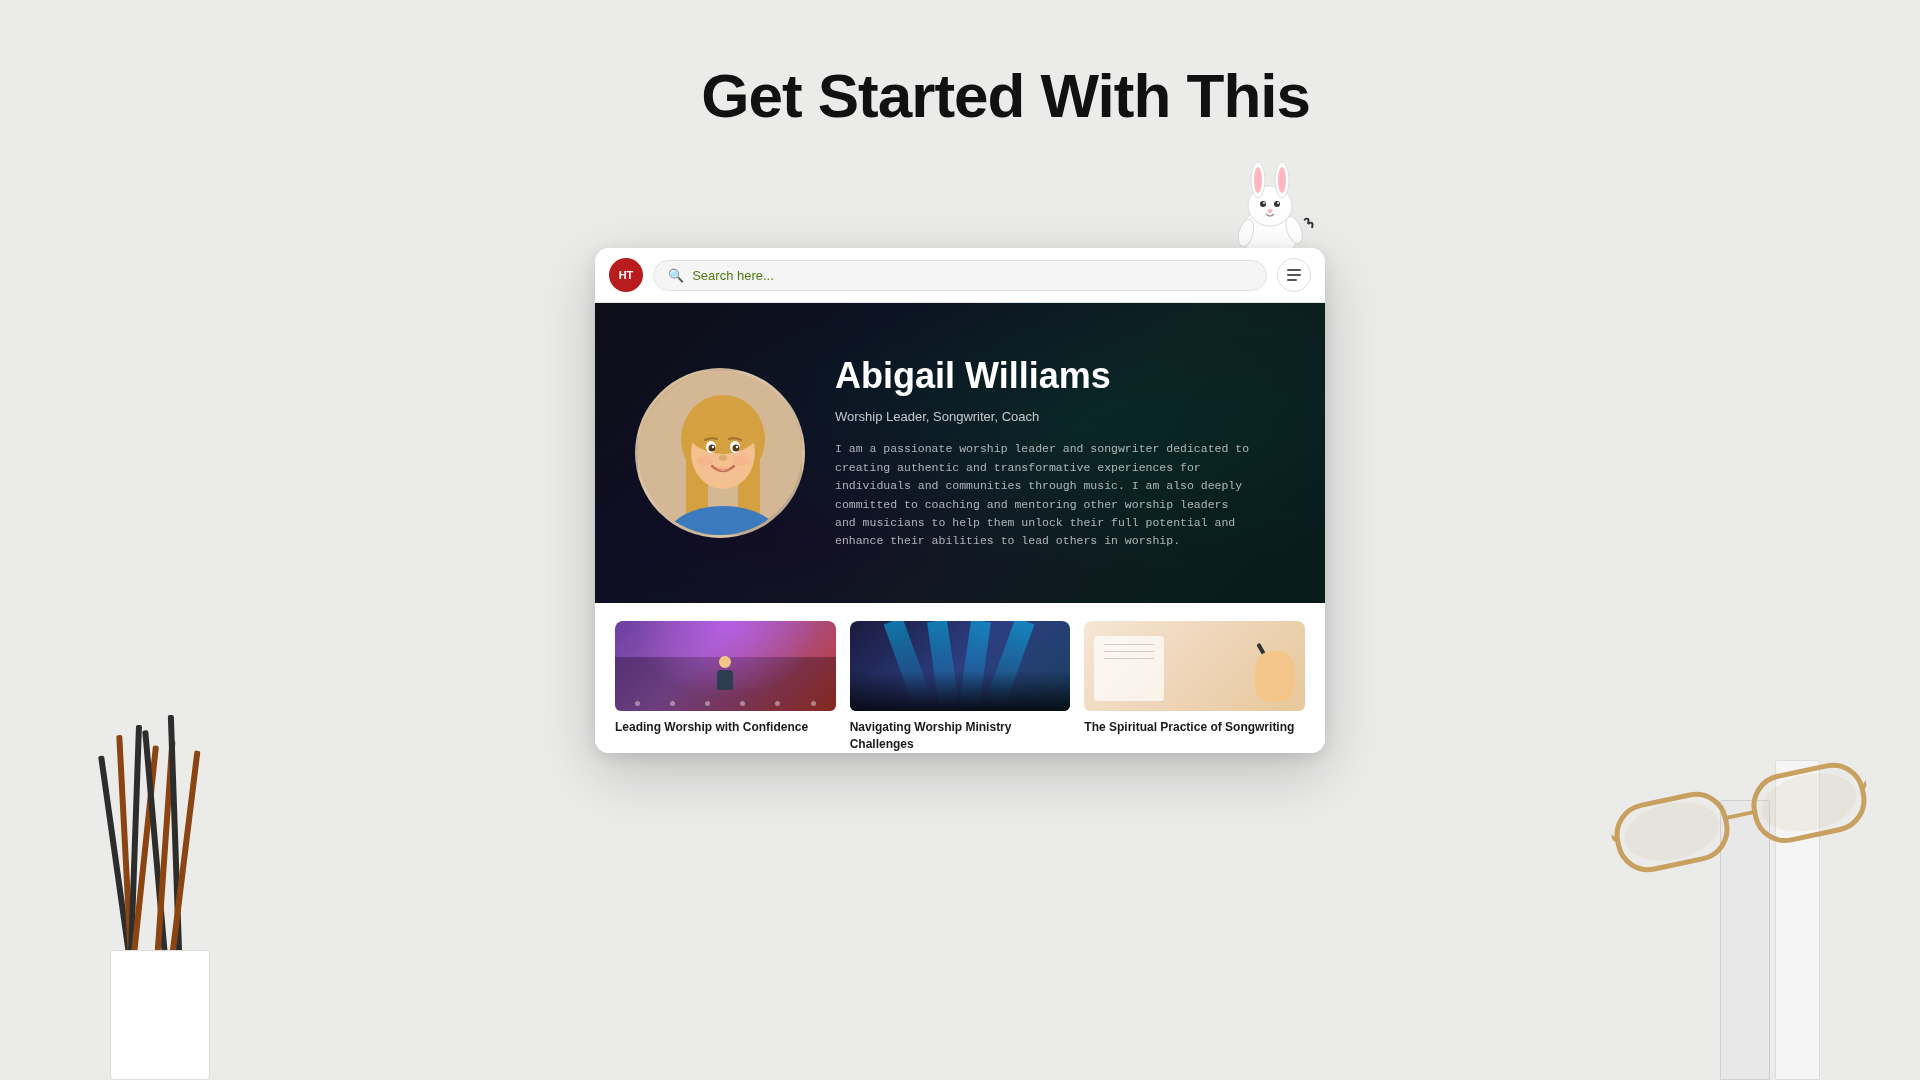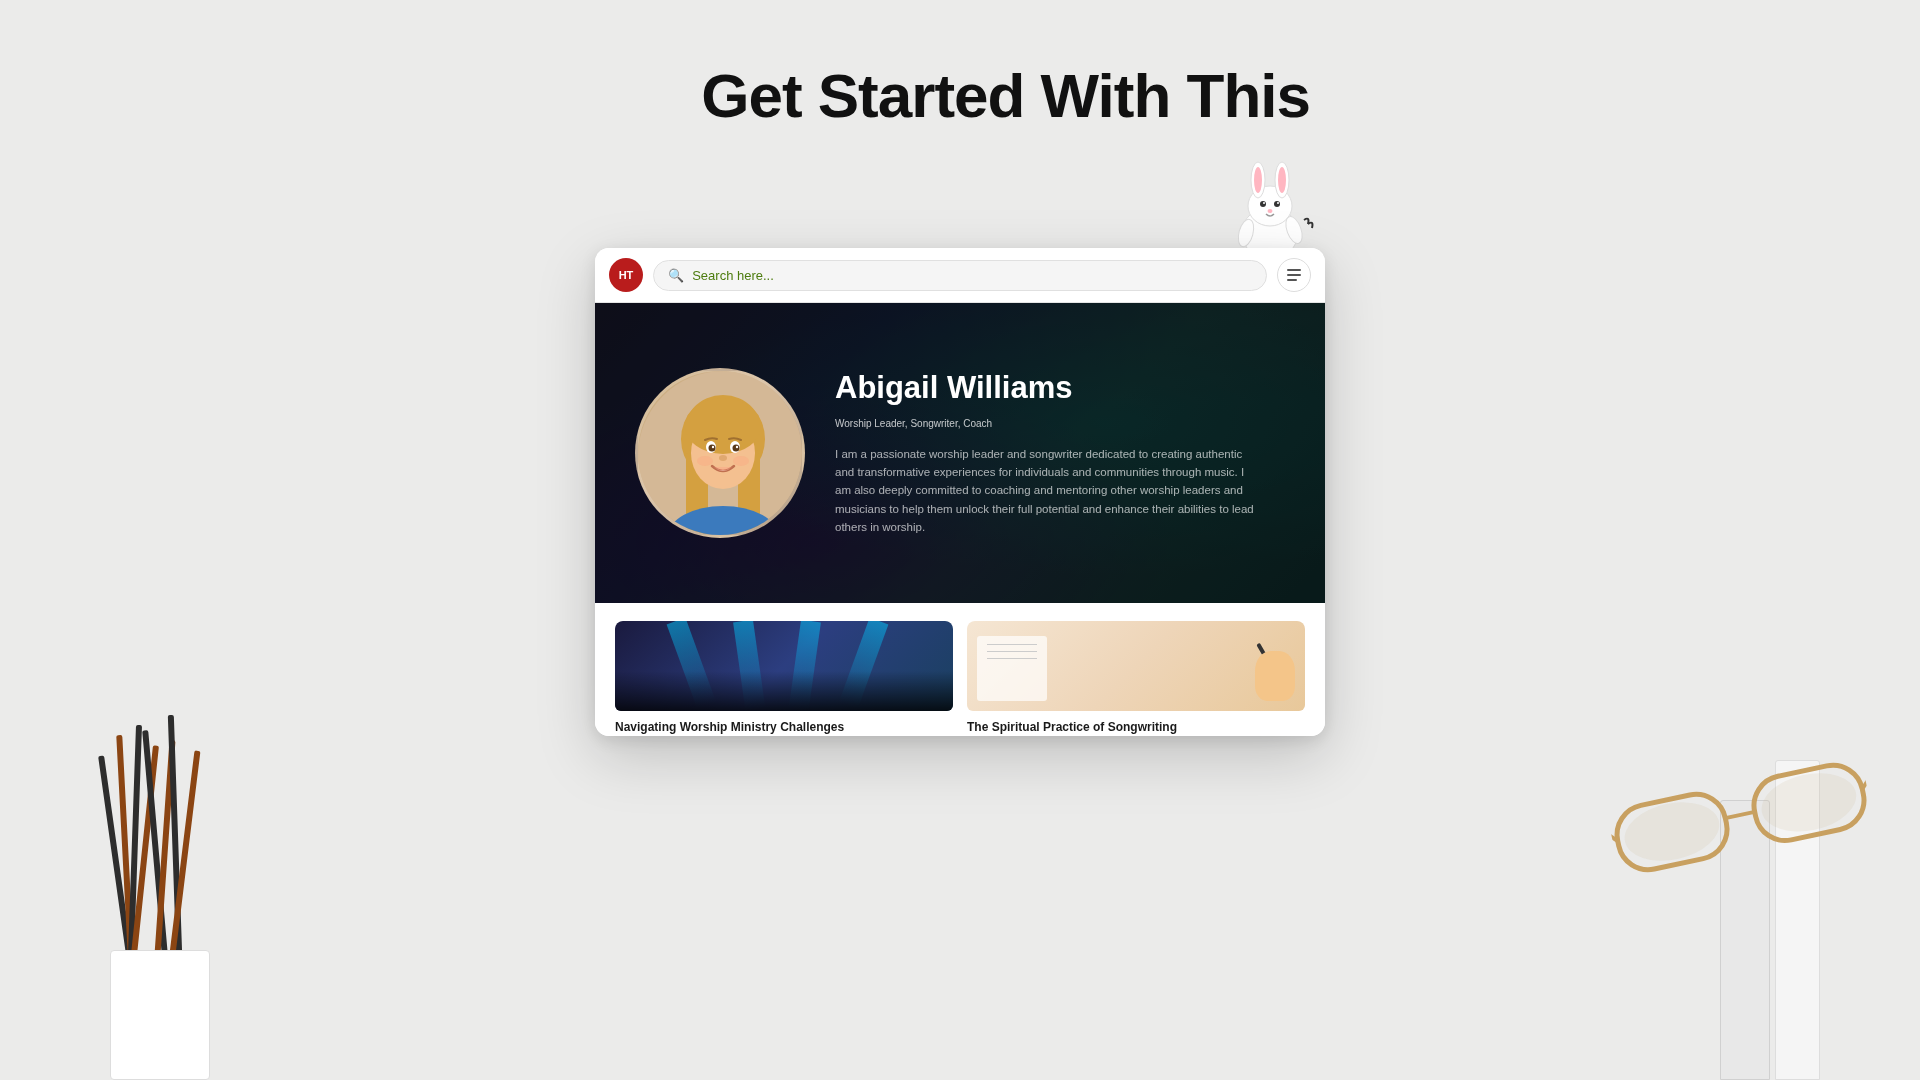--- a/index.html
+++ b/index.html
@@ -159,35 +159,36 @@
       border: 3px solid rgba(255,255,255,0.2);
     }
 
     .hero-text {
       position: relative;
       z-index: 2;
       margin-left: 30px;
       color: white;
     }
     .hero-name {
-      font-size: 31px;
+      font-size: 36px;
       font-weight: 700;
       color: #ffffff;
       margin-bottom: 12px;
     }
     .hero-title {
-      font-size: 10px;
+      font-size: 13px;
       color: rgba(255,255,255,0.75);
       margin-bottom: 16px;
     }
     .hero-bio {
       font-size: 11.5px;
       color: rgba(255,255,255,0.65);
       line-height: 1.6;
       max-width: 420px;
+      font-family: Liberation Mono, monospace;
     }
 
     
     .content-section {
       background: #ffffff;
       padding: 18px 20px 0 20px;
     }
     .cards-row {
       display: flex;
       gap: 14px;
@@ -578,20 +579,38 @@
     <div class="hero-text">
       <div class="hero-name">Abigail Williams</div>
       <div class="hero-title">Worship Leader, Songwriter, Coach</div>
       <div class="hero-bio">I am a passionate worship leader and songwriter dedicated to creating authentic and transformative experiences for individuals and communities through music. I am also deeply committed to coaching and mentoring other worship leaders and musicians to help them unlock their full potential and enhance their abilities to lead others in worship.</div>
     </div>
   </div>
 
   <div class="content-section">
     <div class="cards-row">
 
+      <div class="card">
+        <div class="card-image card-img-1">
+          <div class="stage-lights"></div>
+          <div class="stage-person">
+            <div class="sp-head"></div>
+            <div class="sp-body"></div>
+          </div>
+          <div class="audience-dots">
+            <div class="aud-dot"></div>
+              <div class="aud-dot"></div>
+              <div class="aud-dot"></div>
+            <div class="aud-dot"></div>
+              <div class="aud-dot"></div>
+              <div class="aud-dot"></div>
+          </div>
+        </div>
+        <div class="card-title">Leading Worship with Confidence</div>
+      </div>
 
       <div class="card">
         <div class="card-image card-img-2">
           <div class="concert-lights">
             <div class="beam" style="left:15%; height:90px; transform:rotate(-20deg);"></div>
             <div class="beam" style="left:35%; height:90px; transform:rotate(-8deg);"></div>
             <div class="beam" style="left:55%; height:90px; transform:rotate(8deg);"></div>
             <div class="beam" style="left:75%; height:90px; transform:rotate(20deg);"></div>
           </div>
           <div class="crowd-silhouette"></div>

